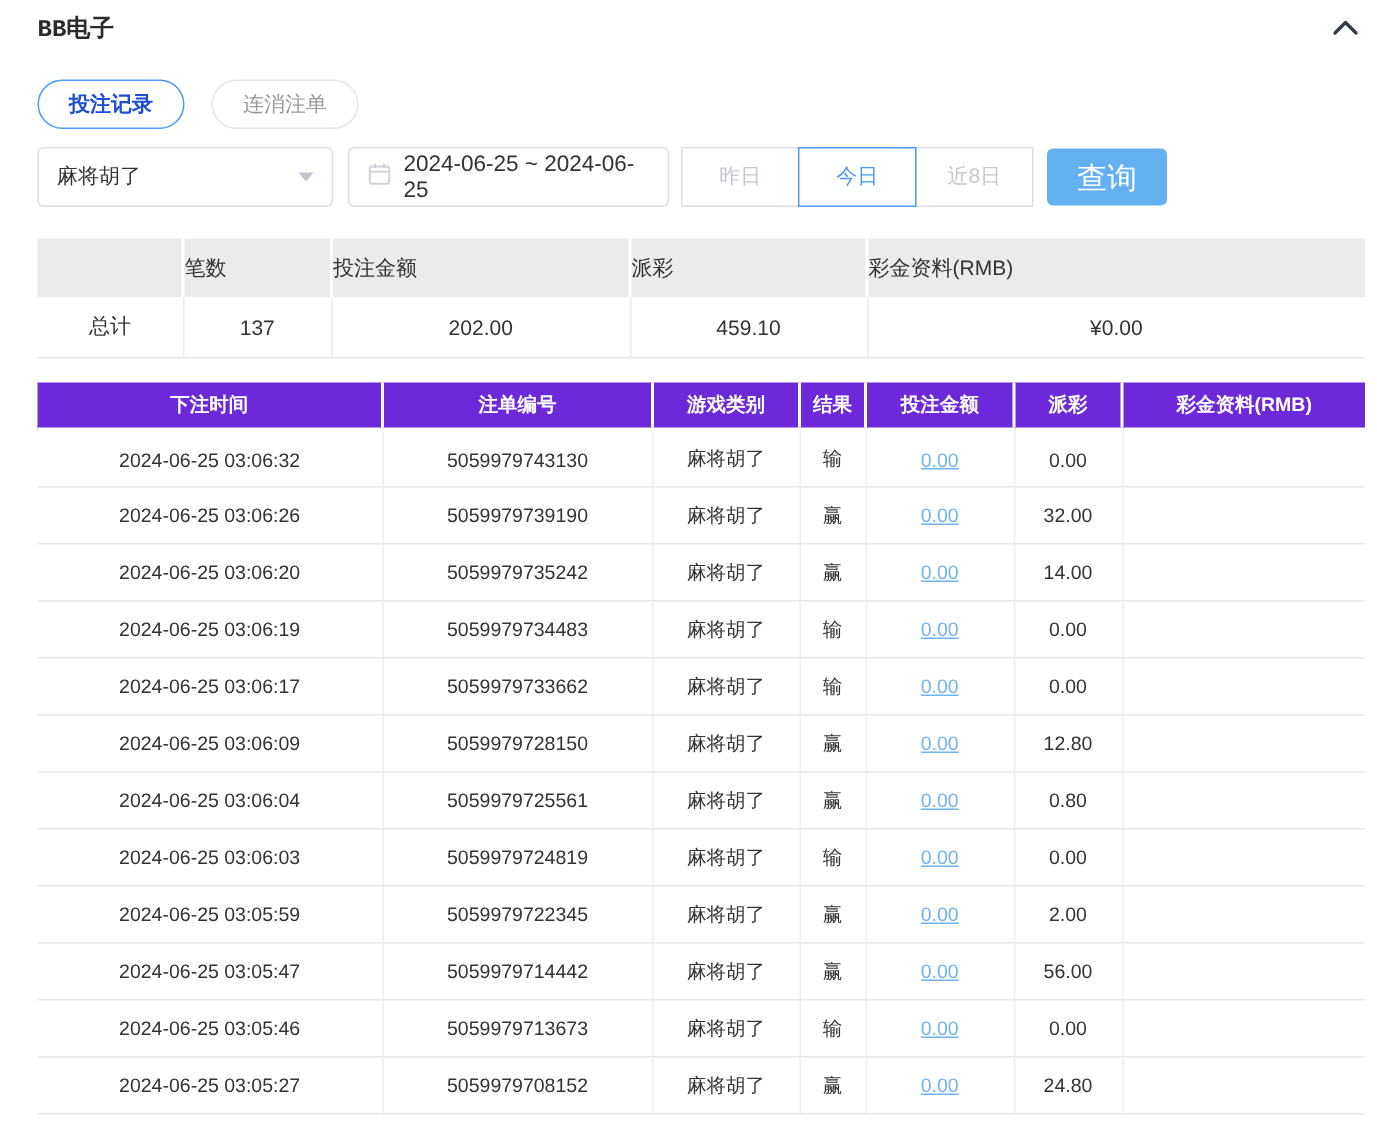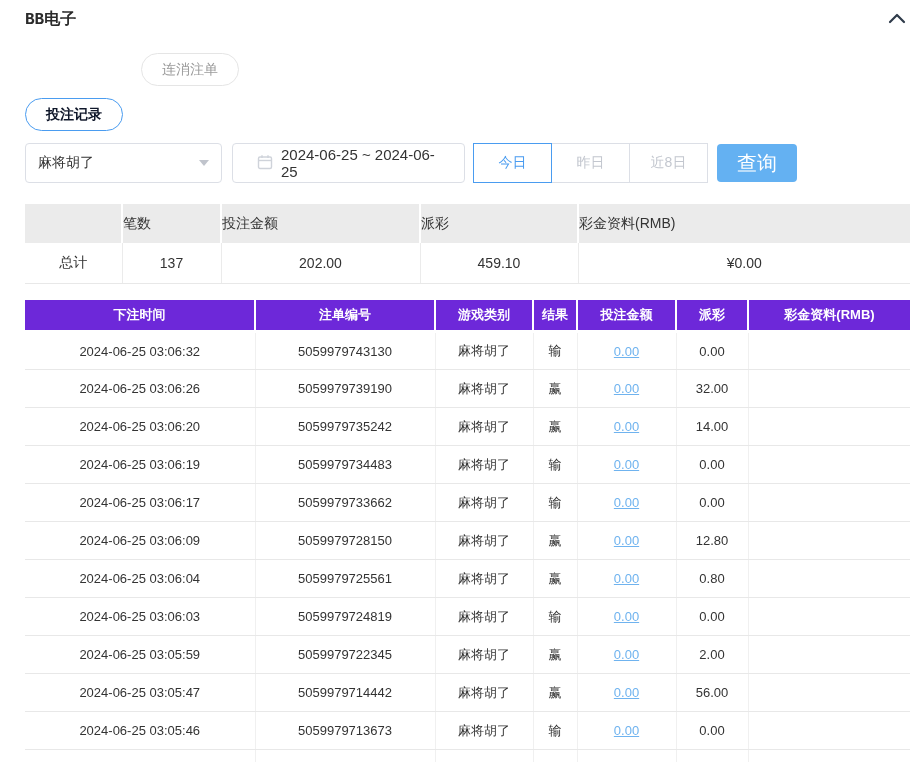--- a/index.html
+++ b/index.html
@@ -9,32 +9,32 @@
 
   
   .panel-header { display:flex; justify-content:space-between; align-items:flex-start;font-family:Liberation Mono, monospace; }
   .panel-title { font-size:16px; font-weight:bold; color:#2b2b2b; line-height:20px; }
   .collapse-btn { background:none; border:none; cursor:pointer; padding:2px; margin-right:2px; }
 
   
   .tabs { margin-top:23px; display:flex; gap:18px; }
   .tab { height:33px; padding:0 20px; border-radius:17px; background:#fff;
     font-size:14px; line-height:31px; cursor:pointer; }
-  .tab.active { border:1px solid #4a9cf0; color:#0f172a; font-weight:bold;margin-top:45px; }
+  .tab.active { border:1px solid #4a9cf0; color:#1d4ed8; font-weight:bold; }
   .tab.inactive { border:1px solid #e5e5e5; color:#9a9a9a; }
 
   
   .filters { margin-top:12px; display:flex; align-items:center; }
   .select-box { width:197px; height:40px; border:1px solid #dcdfe6; border-radius:4px;
     display:flex; align-items:center; padding:0 12px; font-size:14px; cursor:pointer; }
   .select-box .sel-text { flex:1; }
   .caret { width:0; height:0; border-left:5px solid transparent; border-right:5px solid transparent;
     border-top:6px solid #c0c4cc; }
-  .date-box { margin-left:10px; width:233px; height:40px; border:1px solid #dcdfe6; border-radius:4px;
-    display:flex; align-items:center; padding:0 24px; font-size:15px; cursor:pointer; }
+  .date-box { margin-left:10px; width:214px; height:40px; border:1px solid #dcdfe6; border-radius:4px;
+    display:flex; align-items:center; padding:0 12px; font-size:15px; cursor:pointer; }
   .cal-icon { margin-right:8px; flex:none; }
   .btn-group { margin-left:8px; display:flex; }
   .qbtn { height:40px; width:79px; background:#fff; font-size:14px; cursor:pointer; border:1px solid #dcdfe6; }
   .qbtn.active { border:1px solid #4a9cf0; color:#4a9cf0; position:relative; z-index:2; }
   .qbtn.inactive { color:#c3c7cf; }
   .qbtn + .qbtn { margin-left:-1px; }
   .search-btn { margin-left:9px; width:80px; height:38px; background:#64b1f2; color:#fff;
     border:none; border-radius:4px; font-size:20px; cursor:pointer; }
 
   
@@ -87,22 +87,22 @@
           <rect x="1.5" y="3" width="13" height="11.5" rx="1.5" fill="none" stroke="#cfd3da" stroke-width="1.4"></rect>
           <line x1="1.5" y1="6.5" x2="14.5" y2="6.5" stroke="#cfd3da" stroke-width="1.4"></line>
           <line x1="5" y1="1.2" x2="5" y2="4" stroke="#cfd3da" stroke-width="1.4"></line>
           <line x1="11" y1="1.2" x2="11" y2="4" stroke="#cfd3da" stroke-width="1.4"></line>
         </svg>
       </span>
       <span>2024-06-25 ~ 2024-06-25</span>
     </div>
 
     <div class="btn-group">
+      <button class="qbtn inactive">昨日</button>
       <button class="qbtn active">今日</button>
-      <button class="qbtn inactive">昨日</button>
       <button class="qbtn inactive">近8日</button>
     </div>
 
     <button class="search-btn">查询</button>
   </div>
 
   <table class="summary">
     <colgroup>
         <col style="width:97px">
         <col style="width:99px">

